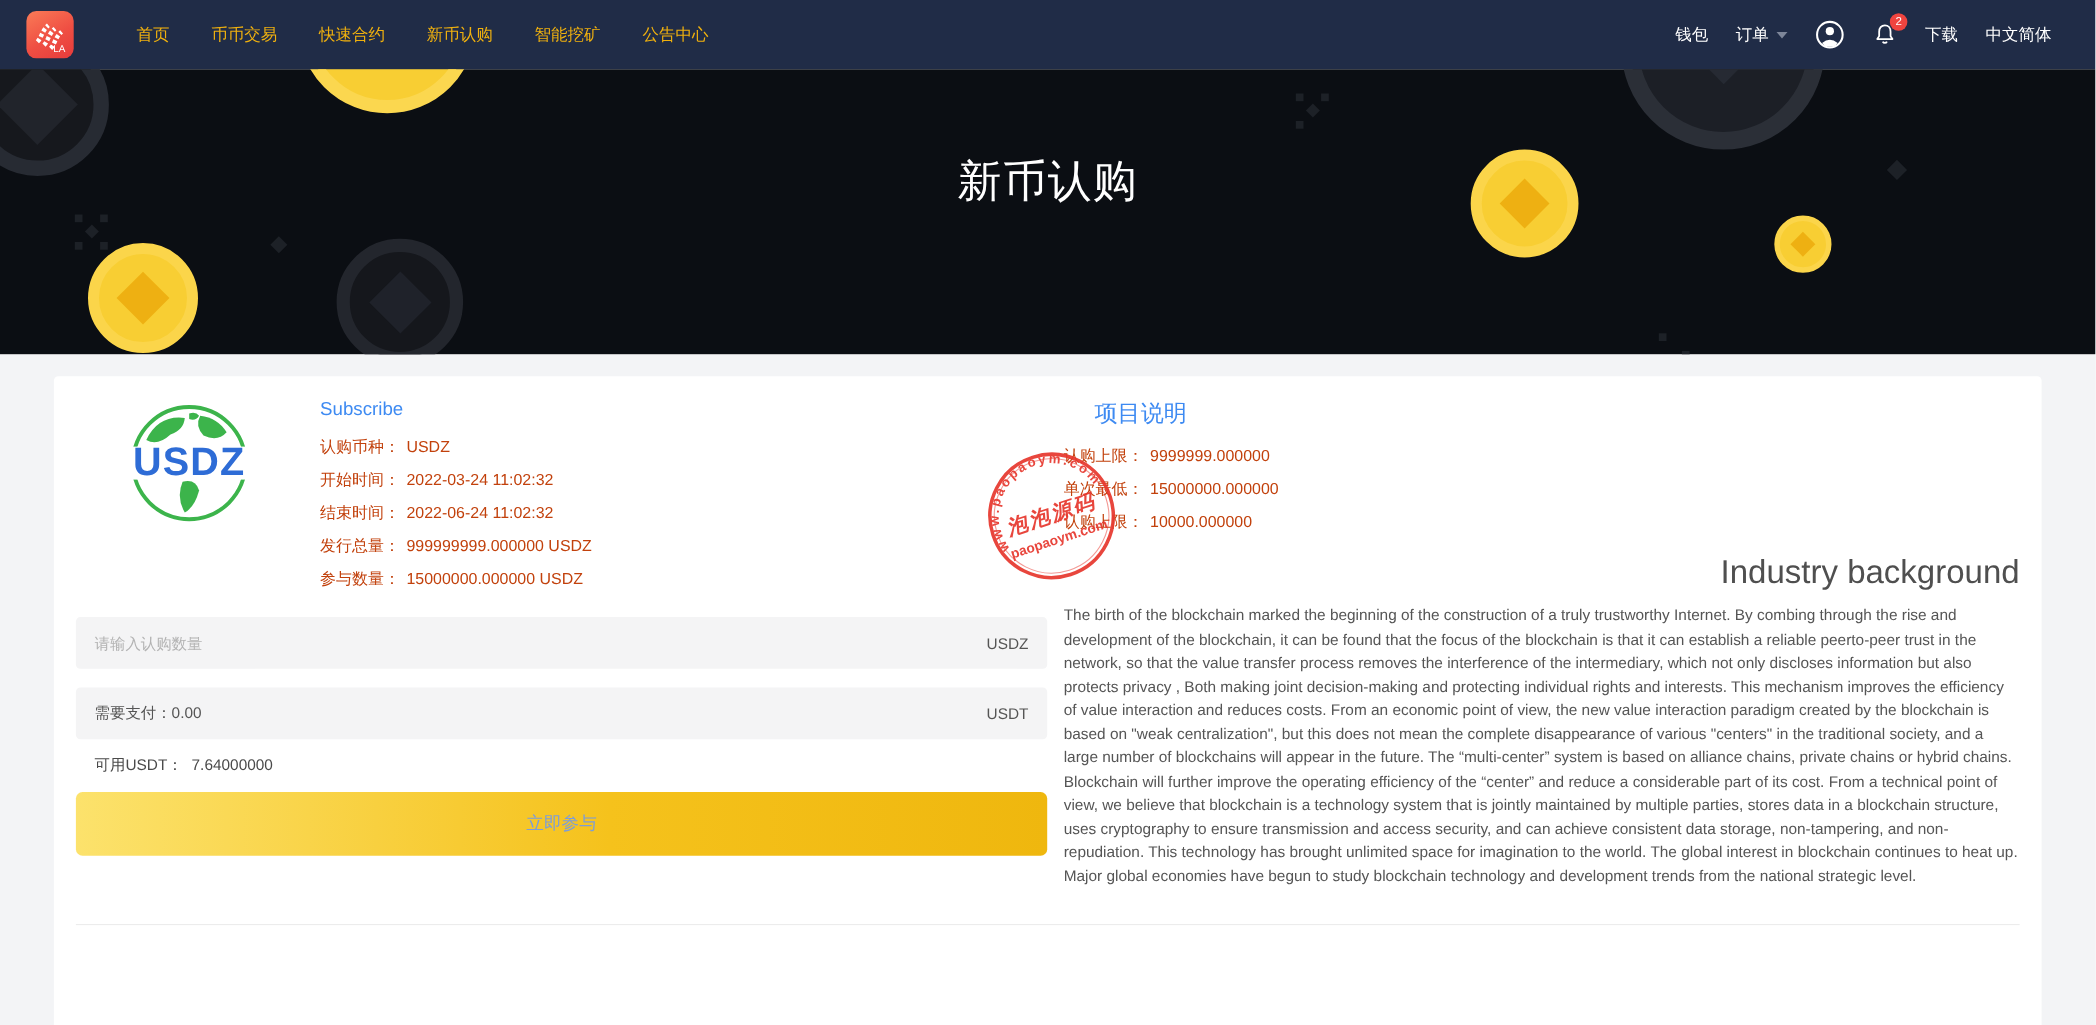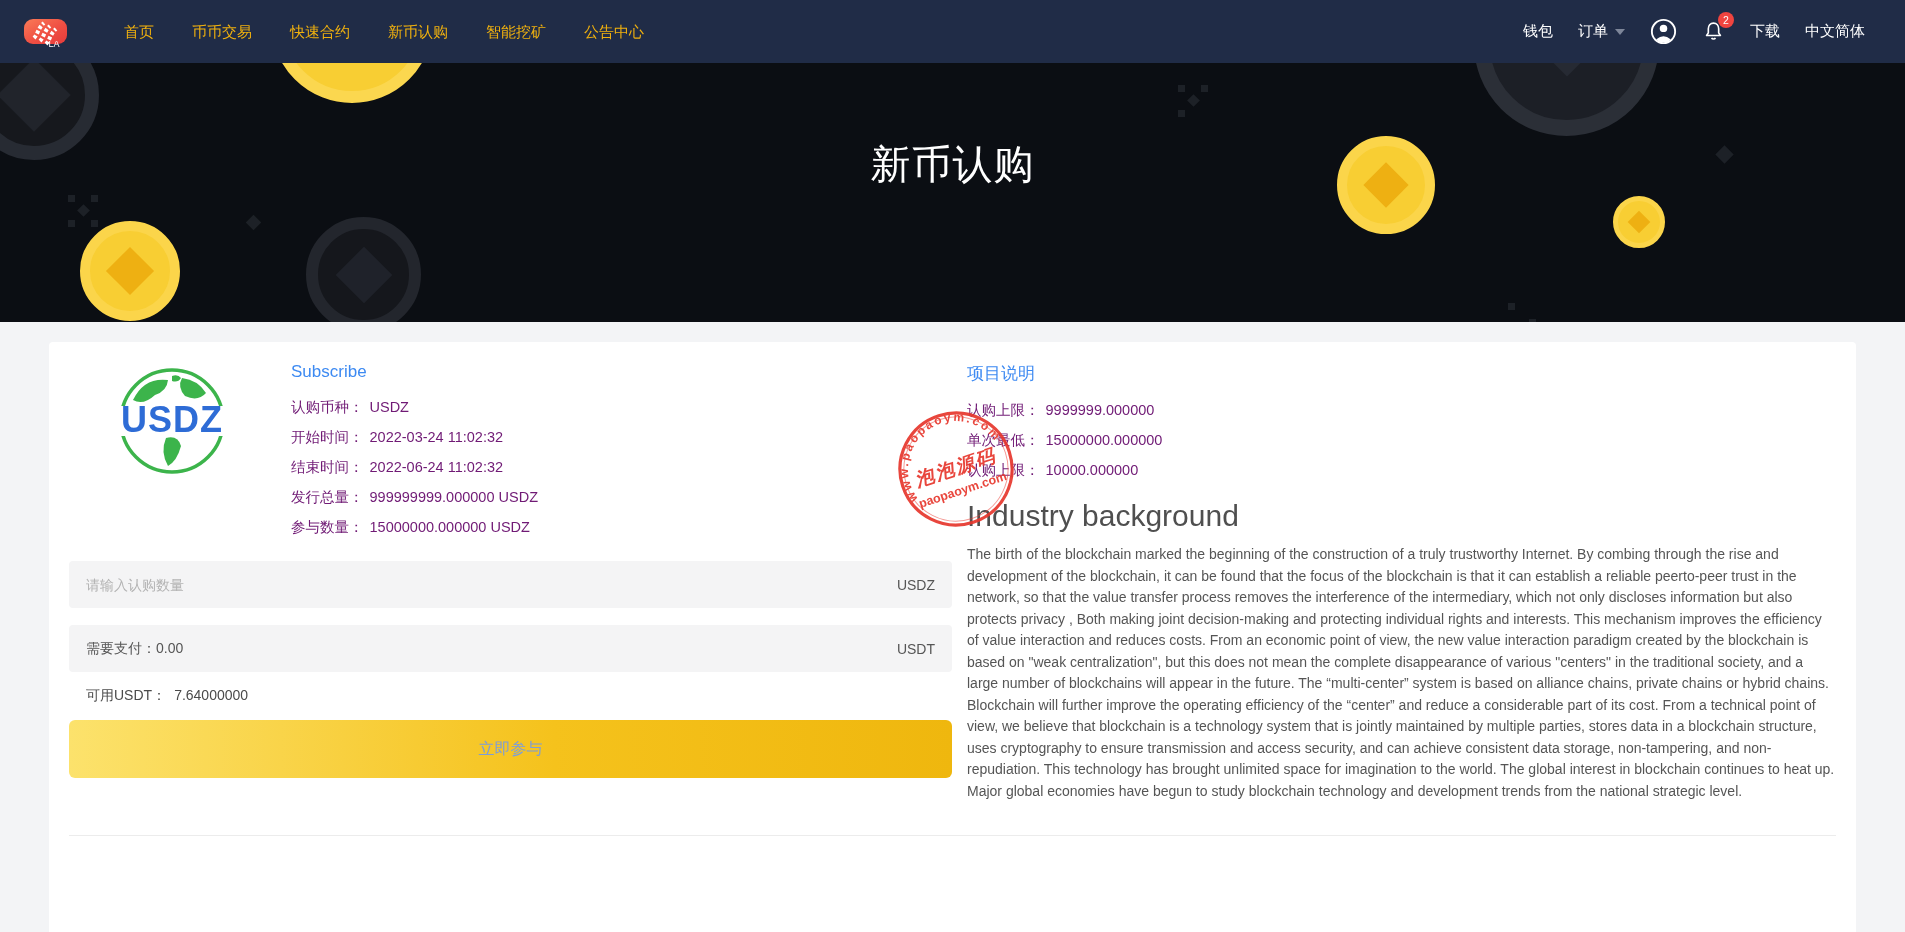--- a/index.html
+++ b/index.html
@@ -1,21 +1,21 @@
 <!DOCTYPE html>
 <html><head>
 <meta charset="utf-8">
 <style>
   * { box-sizing: border-box; margin: 0; padding: 0; }
   html,body { width:1905px; height:932px; overflow:hidden;
     font-family:"Liberation Sans","DejaVu Sans",sans-serif; background:#f3f4f6; }
 
   
   .nav { height:63px; background:#202c47; display:flex; align-items:center; padding:0 40px 0 24px; }
-  .brand { width:43px; height:25px; border-radius:9px; flex:0 0 auto;
+  .brand { width:43px; height:43px; border-radius:9px; flex:0 0 auto;
     background:linear-gradient(150deg,#fa7b57 0%,#ef4f43 55%,#e73b3b 100%);
     display:flex; align-items:center; justify-content:center; cursor:pointer; }
   .nav-items { display:flex; list-style:none; margin-left:38px; }
   .nav-items li { padding:0 19px; color:#f0b10e; font-size:15px; line-height:63px; cursor:pointer; white-space:nowrap; }
   .nav-right { margin-left:auto; display:flex; align-items:center; gap:25px; color:#fff; font-size:15px; }
   .nav-right .txt { cursor:pointer; white-space:nowrap; }
   .caret { display:inline-block; width:0; height:0; margin-left:7px; vertical-align:middle;
     border-left:5px solid transparent; border-right:5px solid transparent; border-top:6px solid #7d8699; }
   .icon-btn { position:relative; display:flex; align-items:center; cursor:pointer; }
   .badge { position:absolute; top:-8px; right:-9px; min-width:16px; height:16px; border-radius:8px;
@@ -36,40 +36,40 @@
   .card { position:relative; margin:20px 49px 0; background:#fff; border-radius:4px; padding:20px; height:760px; }
   .cols { display:flex; }
   .col-left { width:883px; flex:0 0 auto; }
   .col-right { flex:1; padding-left:15px; }
 
   .sub-top { display:flex; }
   .globe-wrap { margin:3px 0 0 47px; flex:0 0 auto; }
   .sub-info { margin-left:63px; }
   .h-blue { color:#3d8af2; font-weight:400; }
   .sub-info .h-blue { font-size:17px; margin-bottom:10px; }
-  .info-row { font-size:14.5px; color:#701a75; line-height:30px; }
+  .info-row { font-size:14.5px; color:#c2410c; line-height:30px; }
   .info-row .val { margin-left:6px; }
 
   .part-heading { margin-top:76px; color:#f5a623; font-size:18px; font-weight:bold; }
   .field { height:47px; background:#f4f4f5; border-radius:4px; display:flex; align-items:center;
     padding:0 17px; margin-top:19px; }
   .field.pay { margin-top:17px; }
   .field input { flex:1; border:none; background:transparent; outline:none; font-size:14px; color:#a21caf;
     font-family:"Liberation Sans","DejaVu Sans",sans-serif; }
   .field input::placeholder { color:#b3b3b3; }
   .field .grow { flex:1; font-size:14px; color:#555; }
   .unit { font-size:14px; color:#555; }
   .avail { margin-top:15px; padding-left:17px; font-size:14px; color:#4a4a4a; }
   .avail .val { margin-left:8px; }
   .join-btn { display:block; width:100%; height:58px; margin-top:15px; border:none; border-radius:6px;
     background:linear-gradient(90deg,#fce26c 0%,#f5c21c 55%,#efb70e 100%);
     color:#7d9dd8; font-size:16px; cursor:pointer; font-family:inherit; }
 
-  .col-right .h-blue { font-size:17px; margin-bottom:10px; }
-  .industry { margin-top:14px; font-size:30px; font-weight:400; color:#4f4f4f; }
+  .col-right .h-blue { font-size:21px; margin-bottom:10px;margin-left:28px; }
+  .industry { margin-top:14px; font-size:30px; font-weight:400; color:#4f4f4f;text-align:right; }
   .body-text { margin-top:11px; font-size:14px; line-height:21.5px; color:#555; }
 
   .divider { border:none; border-top:1px solid #ececec; margin-top:33px; }
 
   .stamp { position:absolute; left:842px; top:62px; width:130px; height:130px;
     transform:rotate(-18deg); opacity:.92; pointer-events:none; }
 </style>
 </head>
 <body>
 

